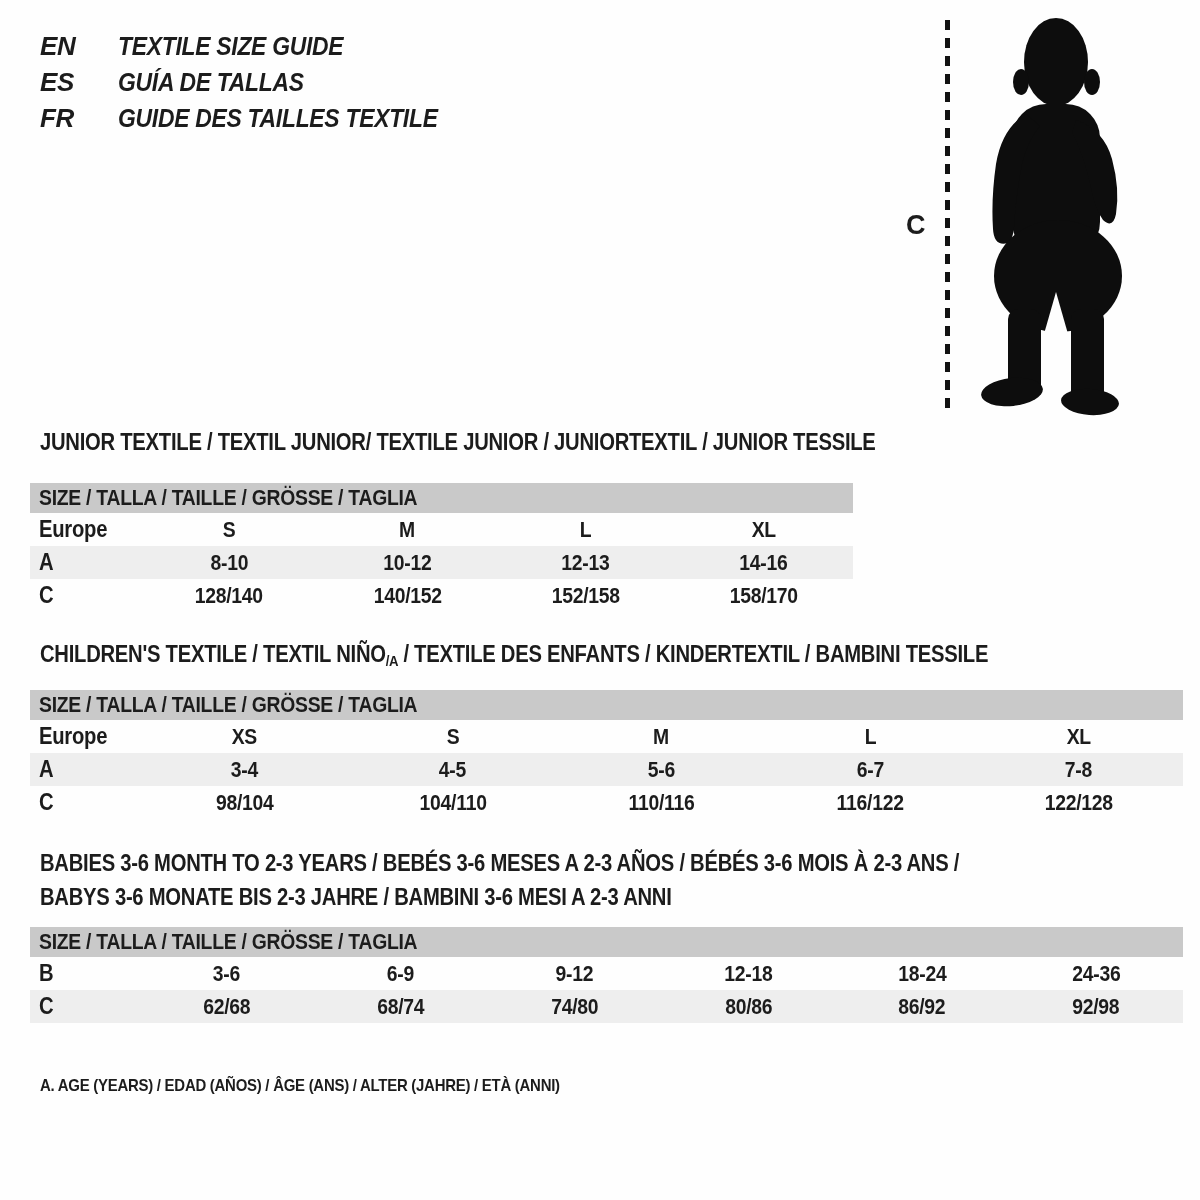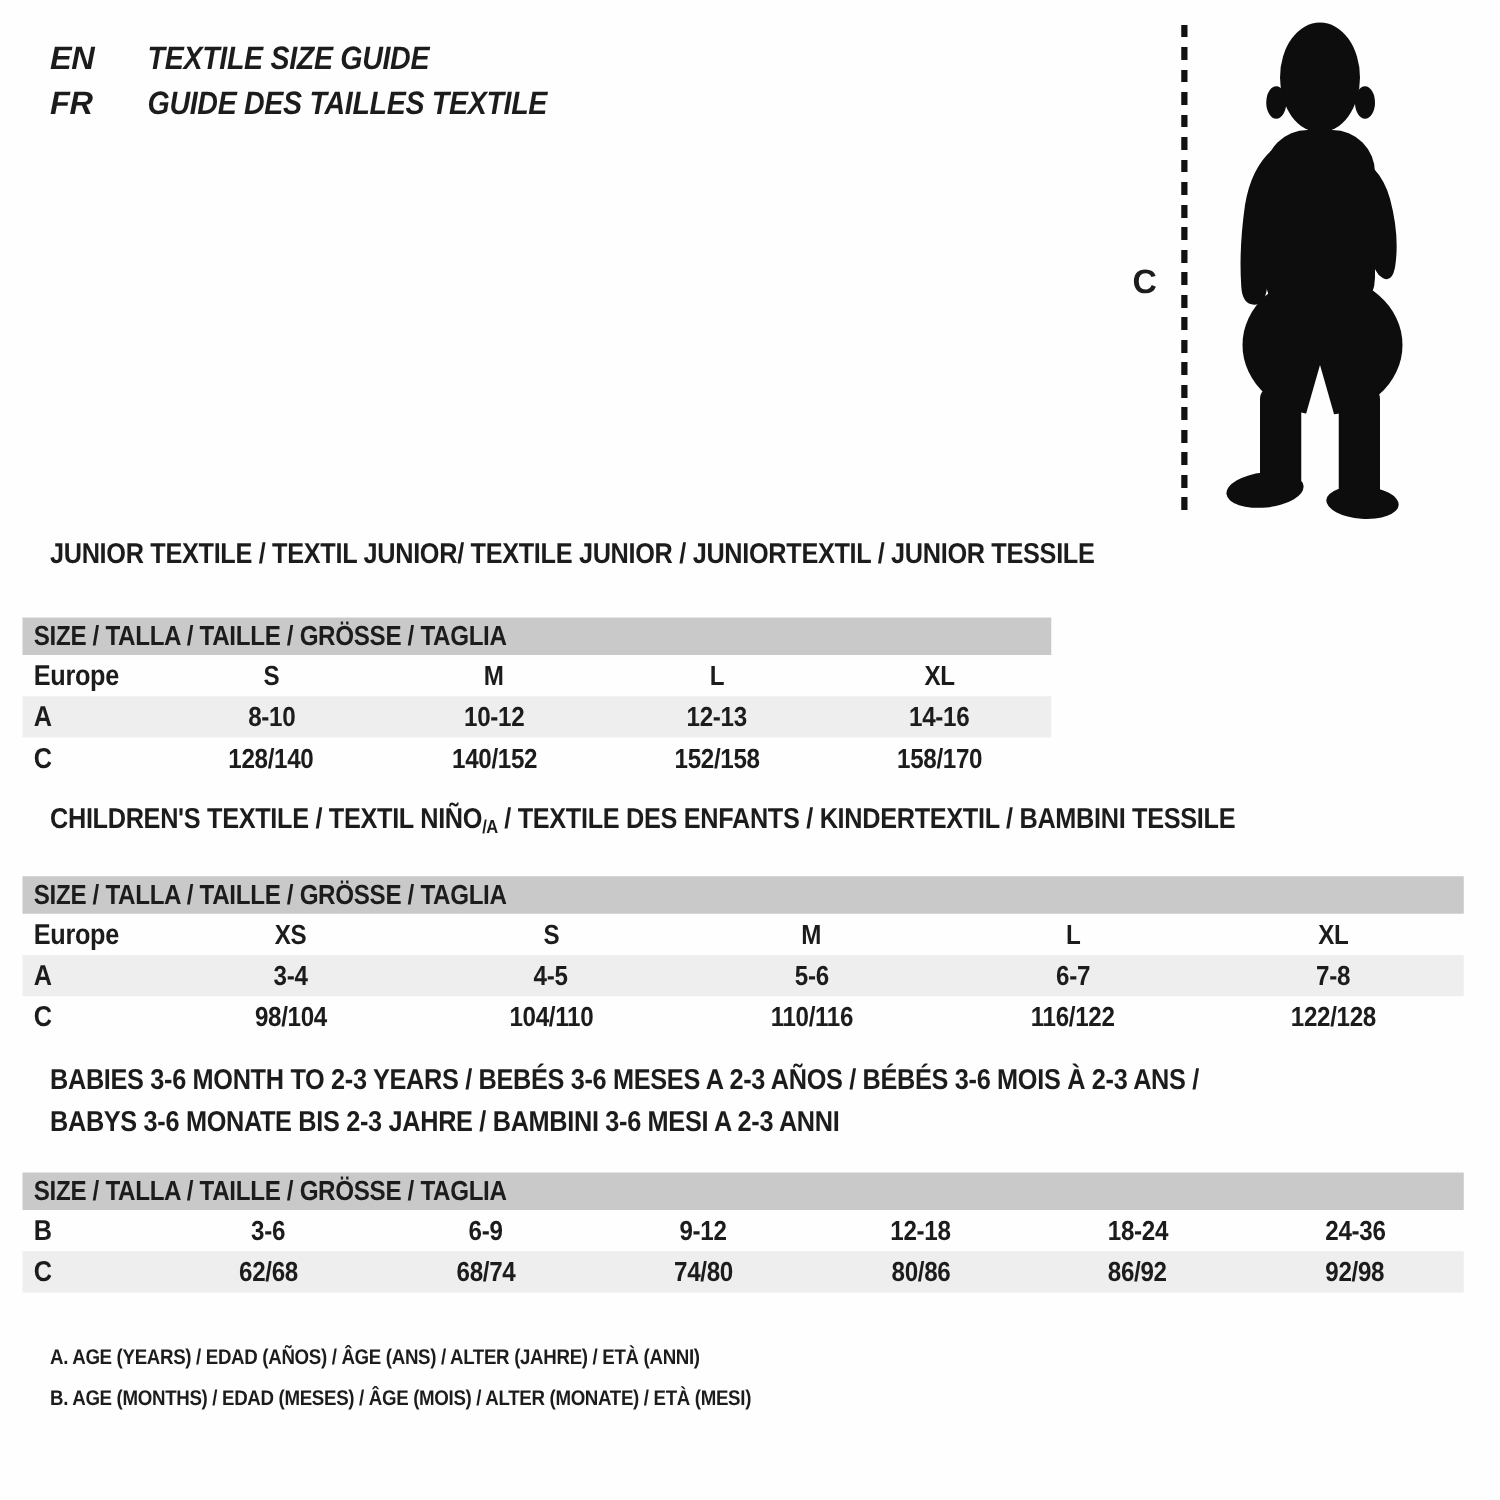--- a/index.html
+++ b/index.html
@@ -27,21 +27,21 @@
   .silhouette { position:absolute; left:968px; top:14px; }
 
   
   .sec-title { position:absolute; left:40px; font-size:23px; }
   #junior-title   { top:429px; }
   #children-title { top:641px;text-align:right; }
   #babies-title   { top:846px; line-height:34px; }
   .sub { font-size:15px; vertical-align:-4px; letter-spacing:-0.5px; }
 
   
-  .size-table { position:absolute; left:18px;margin-top:11px; }
+  .size-table { position:absolute; left:30px; }
   #junior-table   { top:483px; width:823px;  }
   #children-table { top:690px; width:1153px; }
   #babies-table   { top:927px; width:1153px; }
   .size-bar {
     height:30px; background:#c9c9c9; display:flex; align-items:center;
     padding-left:9px; box-sizing:border-box; font-size:22px;
   }
   .trow { display:flex; height:33px; align-items:center; }
   .trow.shaded { background:#eeeeee; }
   .tlabel { flex:0 0 110px; width:110px; padding-left:9px; box-sizing:border-box; font-size:23px; }
@@ -50,20 +50,24 @@
   
   .legend { position:absolute; left:40px; top:1069px; font-size:17px; line-height:33px; }
 </style>
 </head>
 <body>
 
 <div class="langs">
   <div class="lang-row">
     <span class="lang-code">EN</span>
     <span class="cxl">TEXTILE SIZE GUIDE</span>
+  </div>
+  <div class="lang-row">
+    <span class="lang-code">ES</span>
+    <span class="cxl">GUÍA DE TALLAS</span>
   </div>
   <div class="lang-row">
     <span class="lang-code">FR</span>
     <span class="cxl">GUIDE DES TAILLES TEXTILE</span>
   </div>
 </div>
 
 <div class="figure-wrap">
   <span class="measure-c">C</span>
   <div class="dash-line"></div>
@@ -172,14 +176,13 @@
     <span class="tcell"><span class="cx">68/74</span></span>
     <span class="tcell"><span class="cx">74/80</span></span>
     <span class="tcell"><span class="cx">80/86</span></span>
     <span class="tcell"><span class="cx">86/92</span></span>
     <span class="tcell"><span class="cx">92/98</span></span>
   </div>
 </div>
 
 <div class="legend">
   <div><span class="cxl">A. AGE (YEARS) / EDAD (AÑOS) / ÂGE (ANS) / ALTER (JAHRE) / ETÀ (ANNI)</span></div>
-  <div><span class="cxl">B. AGE (MONTHS) / EDAD (MESES) / ÂGE (MOIS) / ALTER (MONATE) / ETÀ (MESI)</span></div>
 </div>
 
 </body></html>

